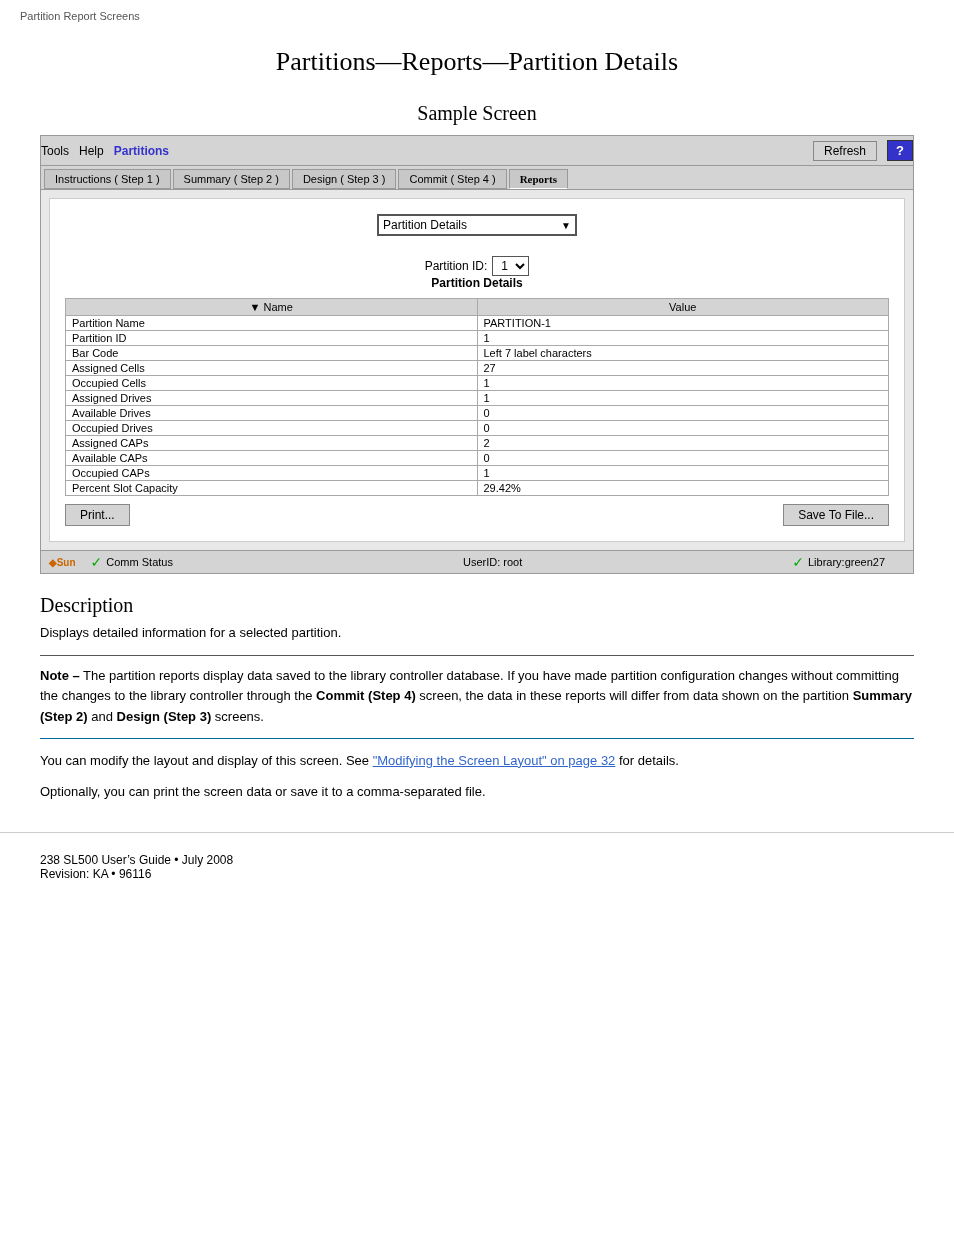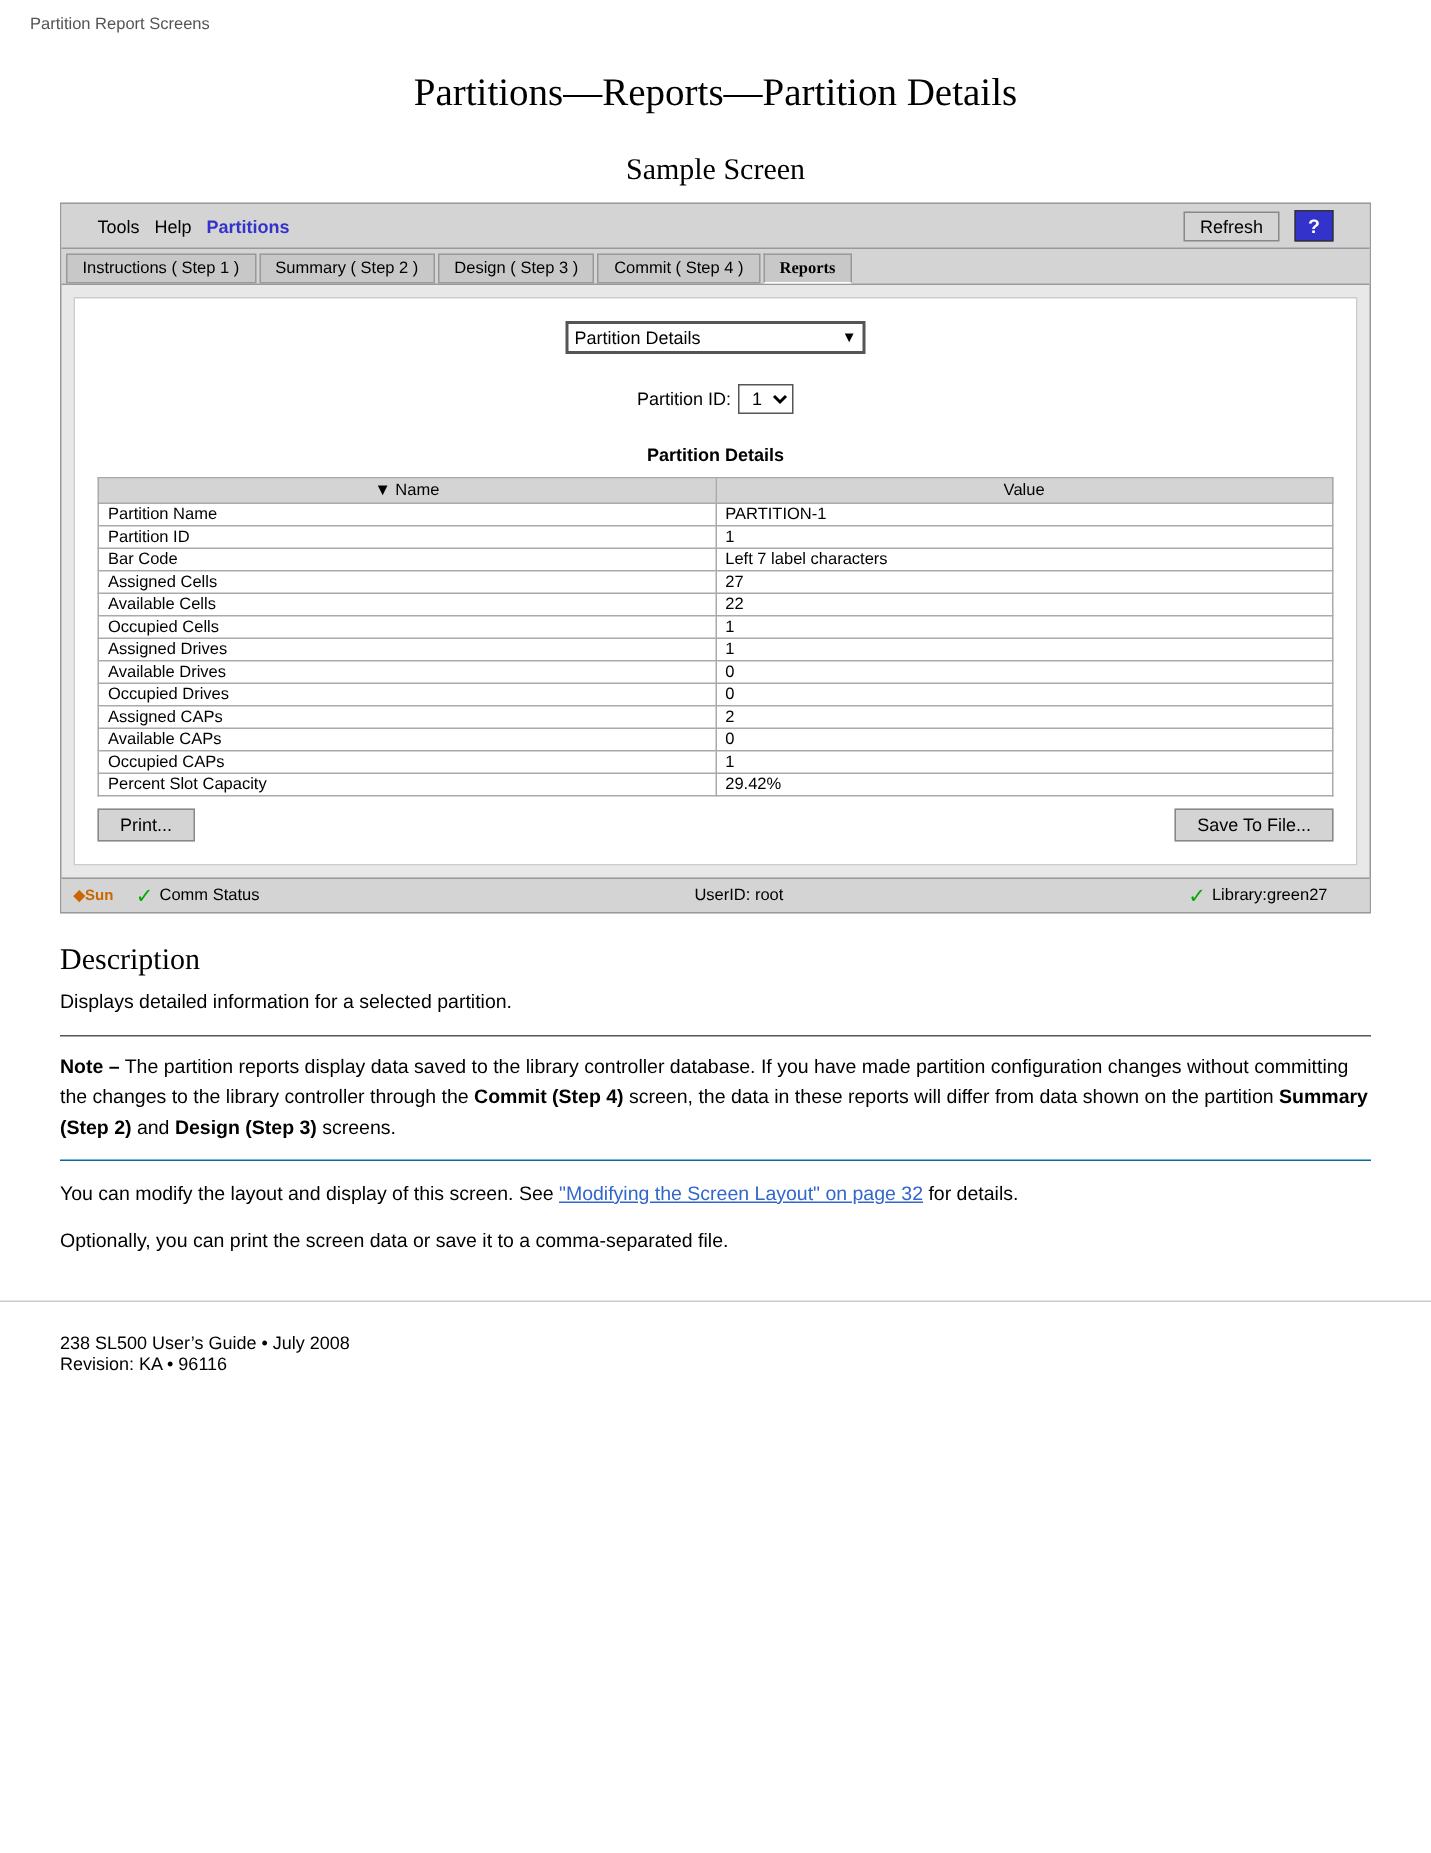--- a/index.html
+++ b/index.html
@@ -42,21 +42,21 @@
       margin: 0 40px;
       border: 1px solid #999;
       background: #e8e8e8;
     }
 
     
     .toolbar {
       display: flex;
       align-items: center;
       background: #d4d4d4;
-      padding: 4px 24px;
+      padding: 4px 0;
       border-bottom: 1px solid #999;
       gap: 10px;
     }
     .toolbar-item {
       font-size: 12px;
       color: #000;
       cursor: pointer;
     }
     .toolbar-item.partitions {
       color: #3333cc;
@@ -134,21 +134,20 @@
     }
     .dropdown-arrow {
       font-size: 10px;
     }
 
     
     .partition-id-row {
       display: flex;
       justify-content: center;
       align-items: center;
-      margin-bottom: 20px;
       font-size: 12px;
     }
     .partition-id-select {
       border: 1px solid #555;
       padding: 1px 4px;
       font-size: 12px;
       margin-left: 5px;
       background: #fff;
     }
 
@@ -341,24 +340,20 @@
           </tr>
           <tr>
             <td>Bar Code</td>
             <td>Left 7 label characters</td>
           </tr>
           <tr>
             <td>Assigned Cells</td>
             <td>27</td>
           </tr>
           <tr>
-            <td>Available Cells</td>
-            <td>22</td>
-          </tr>
-          <tr>
             <td>Occupied Cells</td>
             <td>1</td>
           </tr>
           <tr>
             <td>Assigned Drives</td>
             <td>1</td>
           </tr>
           <tr>
             <td>Available Drives</td>
             <td>0</td>

